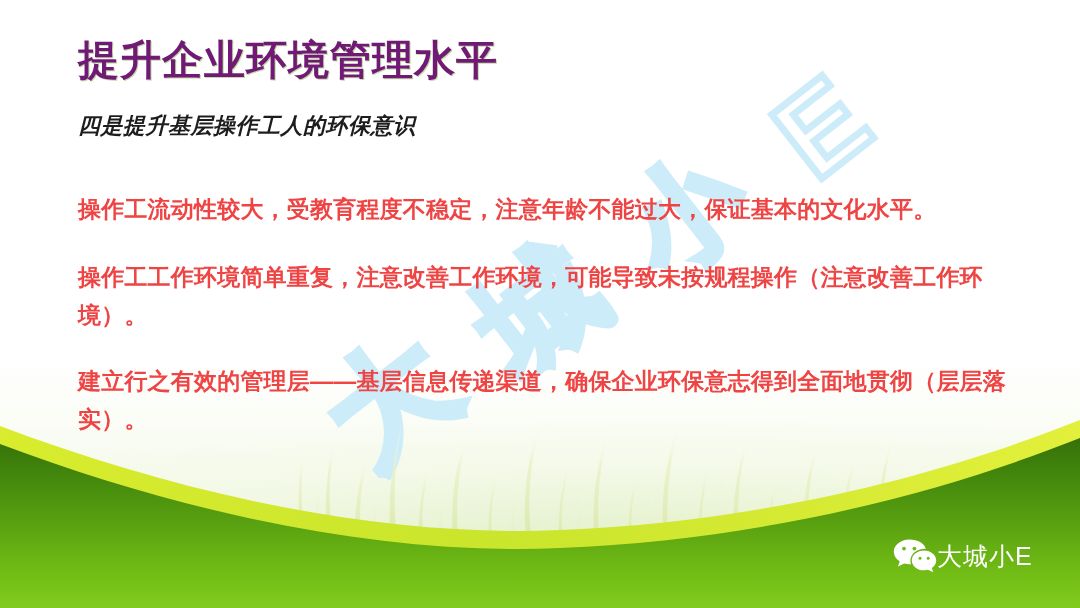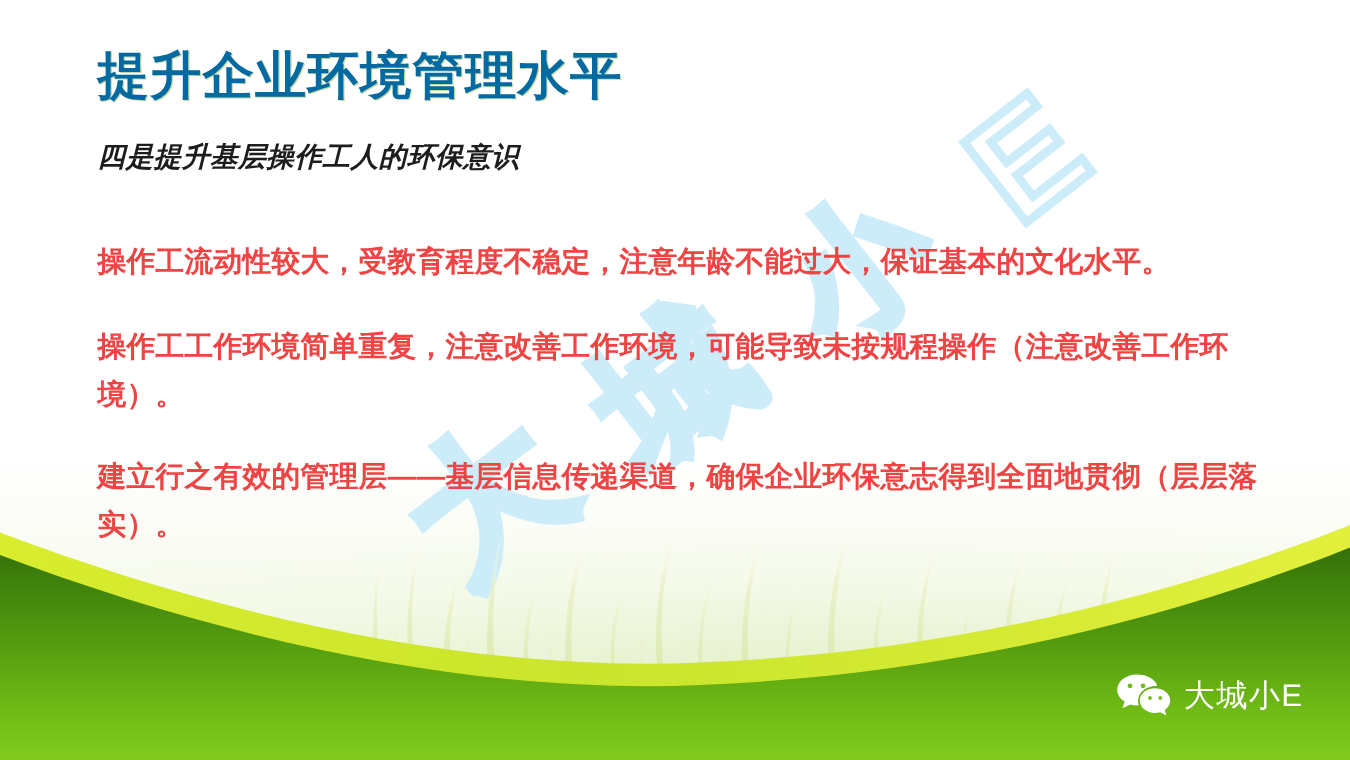--- a/index.html
+++ b/index.html
@@ -88,21 +88,21 @@
     left: 0; top: 0;
     width: 1080px;
     height: 608px;
   }
   .title {
     position: absolute;
     left: 78px;
     top: 33px;
     font-size: 41px;
     font-weight: 700;
-    color: #0369a1;
+    color: #701a75;
     letter-spacing: 1px;
     white-space: nowrap;
     text-shadow: 1px 1px 0 rgba(120,170,60,0.45);
   }
   .lead {
     position: absolute;
     left: 78px;
     top: 111px;
     font-size: 22px;
     font-weight: 700;
@@ -126,21 +126,20 @@
   .p3 { top: 362px; }
   .p4 { top: 466px; }
 
   
   .brand {
     position: absolute;
     left: 893px;
     top: 538px;
     display: flex;
     align-items: center;
-    gap: 10px;
   }
   .brand-name {
     font-size: 25px;
     font-weight: 400;
     color: #ffffff;
     letter-spacing: 1px;
     white-space: nowrap;
   }
   .wechat-icon { display: block; }
 </style>

